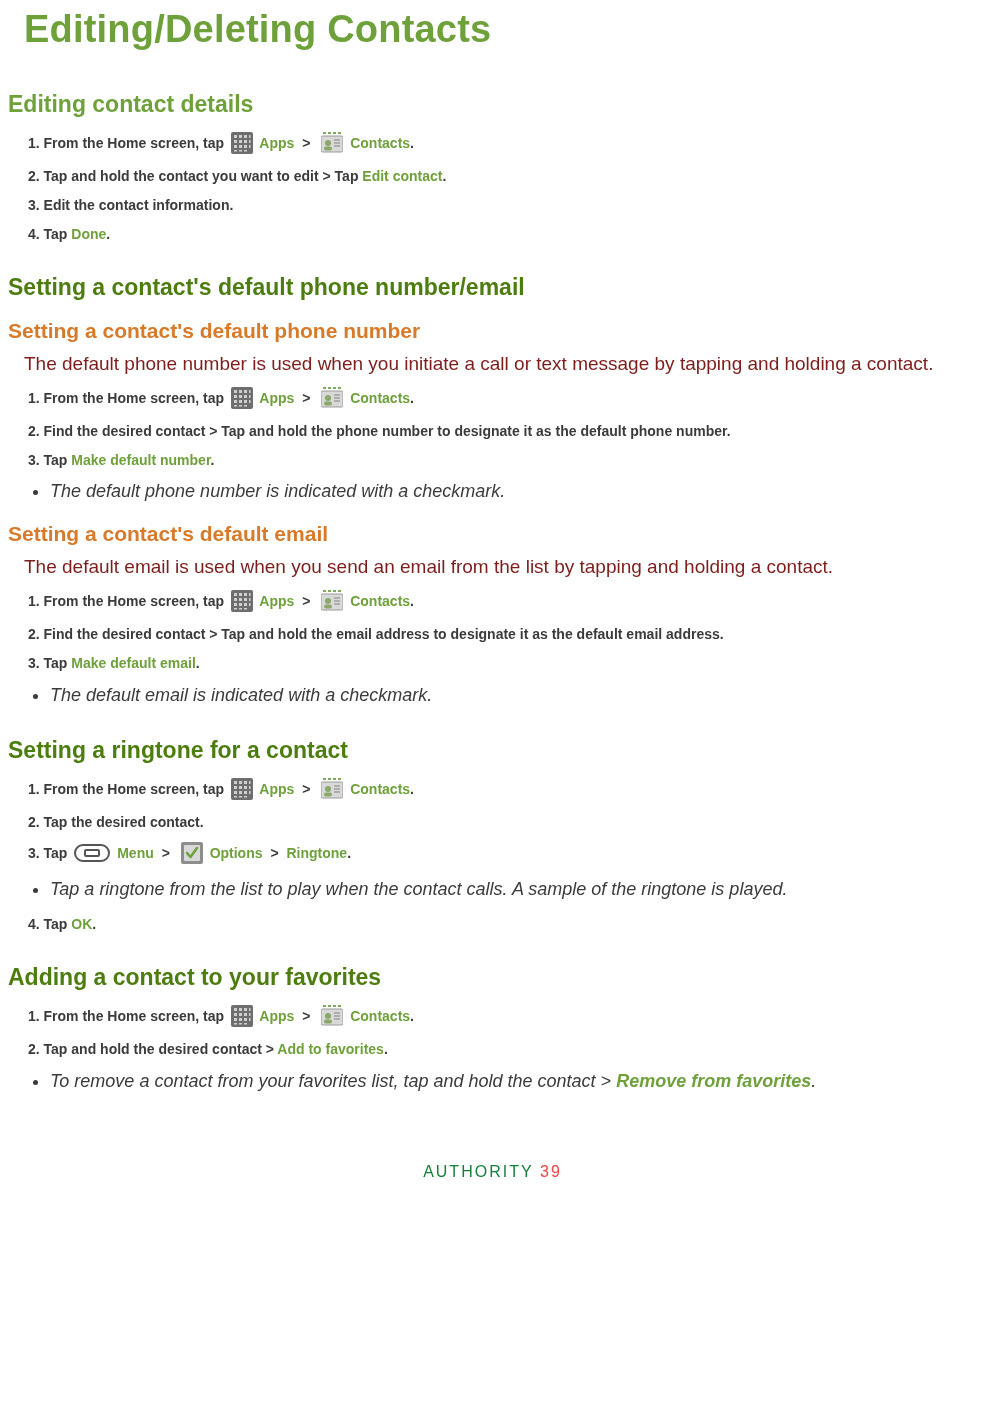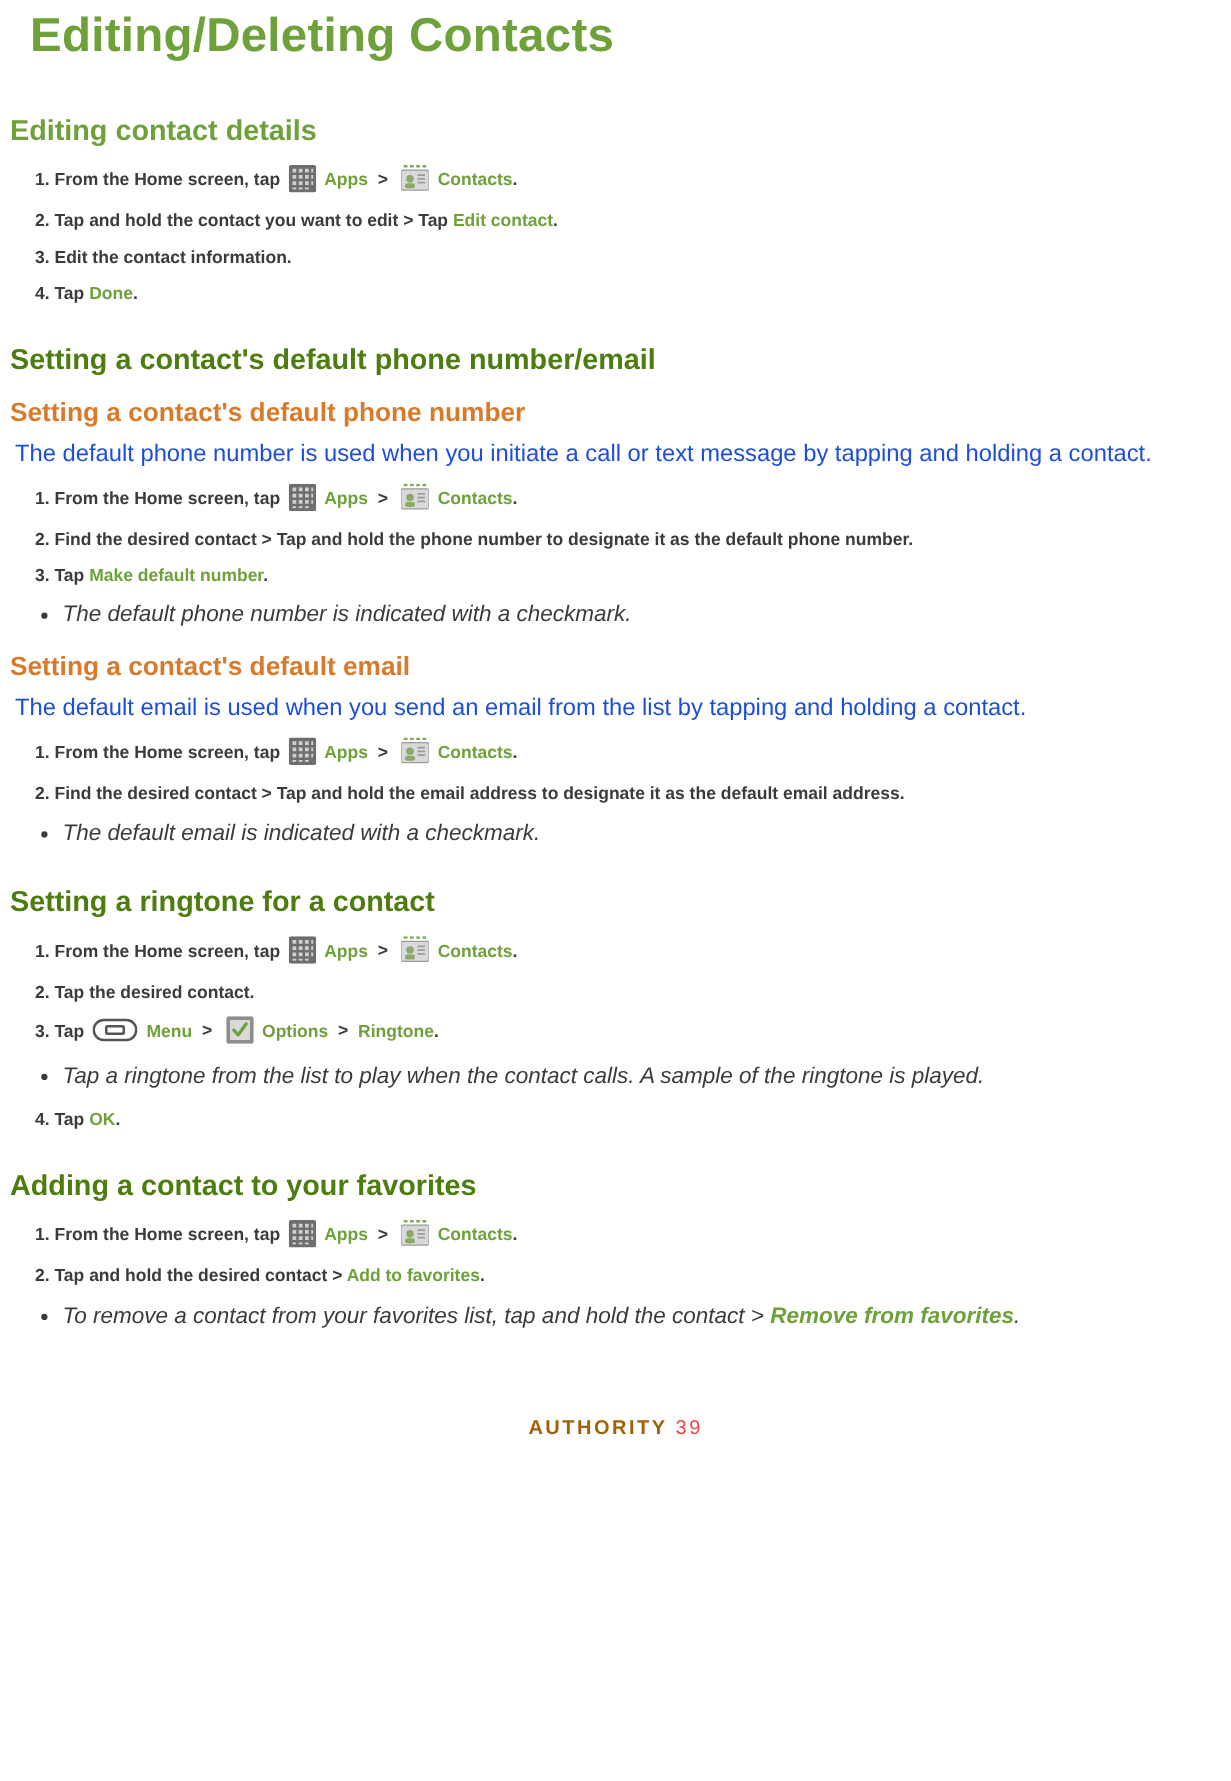--- a/index.html
+++ b/index.html
@@ -29,22 +29,22 @@
     color: #4d7c0f;
   }
   h3.sub-h {
     color: #d87a2a;
     font-size: 21px;
     font-weight: 600;
     margin: 18px 0 10px 0;
   }
   p.para {
     font-size: 19px;
-    margin: 6px 0 12px 4px;
-    color: #1d4ed8;
+    margin: 6px 0 12px 16px;
+    color: #7f1d1d;
     font-weight: 500;
   }
   ol.steps {
     list-style: none;
     padding: 0 0 0 20px;
     margin: 0;
   }
   ol.steps > li {
     font-size: 14px;
     color: #3b3b3b;
@@ -79,21 +79,21 @@
     vertical-align: middle;
     margin: 0 3px 3px 3px;
   }
   .footer {
     text-align: center;
     margin-top: 70px;
     font-family: "Arial Black", Impact, sans-serif;
     letter-spacing: 2px;
     font-size: 16px;
   }
-  .footer .brand { color: #a16207; font-weight: 700; }
+  .footer .brand { color: #15803d; font-weight: 400; }
   .footer .pg { color: #ef4444; font-weight: 400; }
   svg { display: block; }
 </style>
 </head>
 <body>
 
 <svg width="0" height="0" style="position:absolute">
   <defs>
     <g id="svg-apps">
       <rect x="0" y="0" width="22" height="22" rx="2" fill="#6e6e6e"></rect>
@@ -211,20 +211,24 @@
     <span class="green">Apps</span>
     <span class="gt"> &gt; </span>
     <span class="icon-box">
         <svg width="22" height="22">
           <use href="#svg-contacts"></use>
         </svg>
       </span>
     <span class="green">Contacts</span><span>.</span>
   </li>
   <li>2. Find the desired contact &gt; Tap and hold the email address to designate it as the default email address.</li>
+  <li>
+    <span>3. Tap </span>
+    <span class="green">Make default email</span><span>.</span>
+  </li>
 </ol>
 <ul class="bullets">
   <li>The default email is indicated with a checkmark.</li>
 </ul>
 
 <h2 class="section-h dark">Setting a ringtone for a contact</h2>
 <ol class="steps">
   <li>
     <span>1. From the Home screen, tap </span>
     <span class="icon-box">

